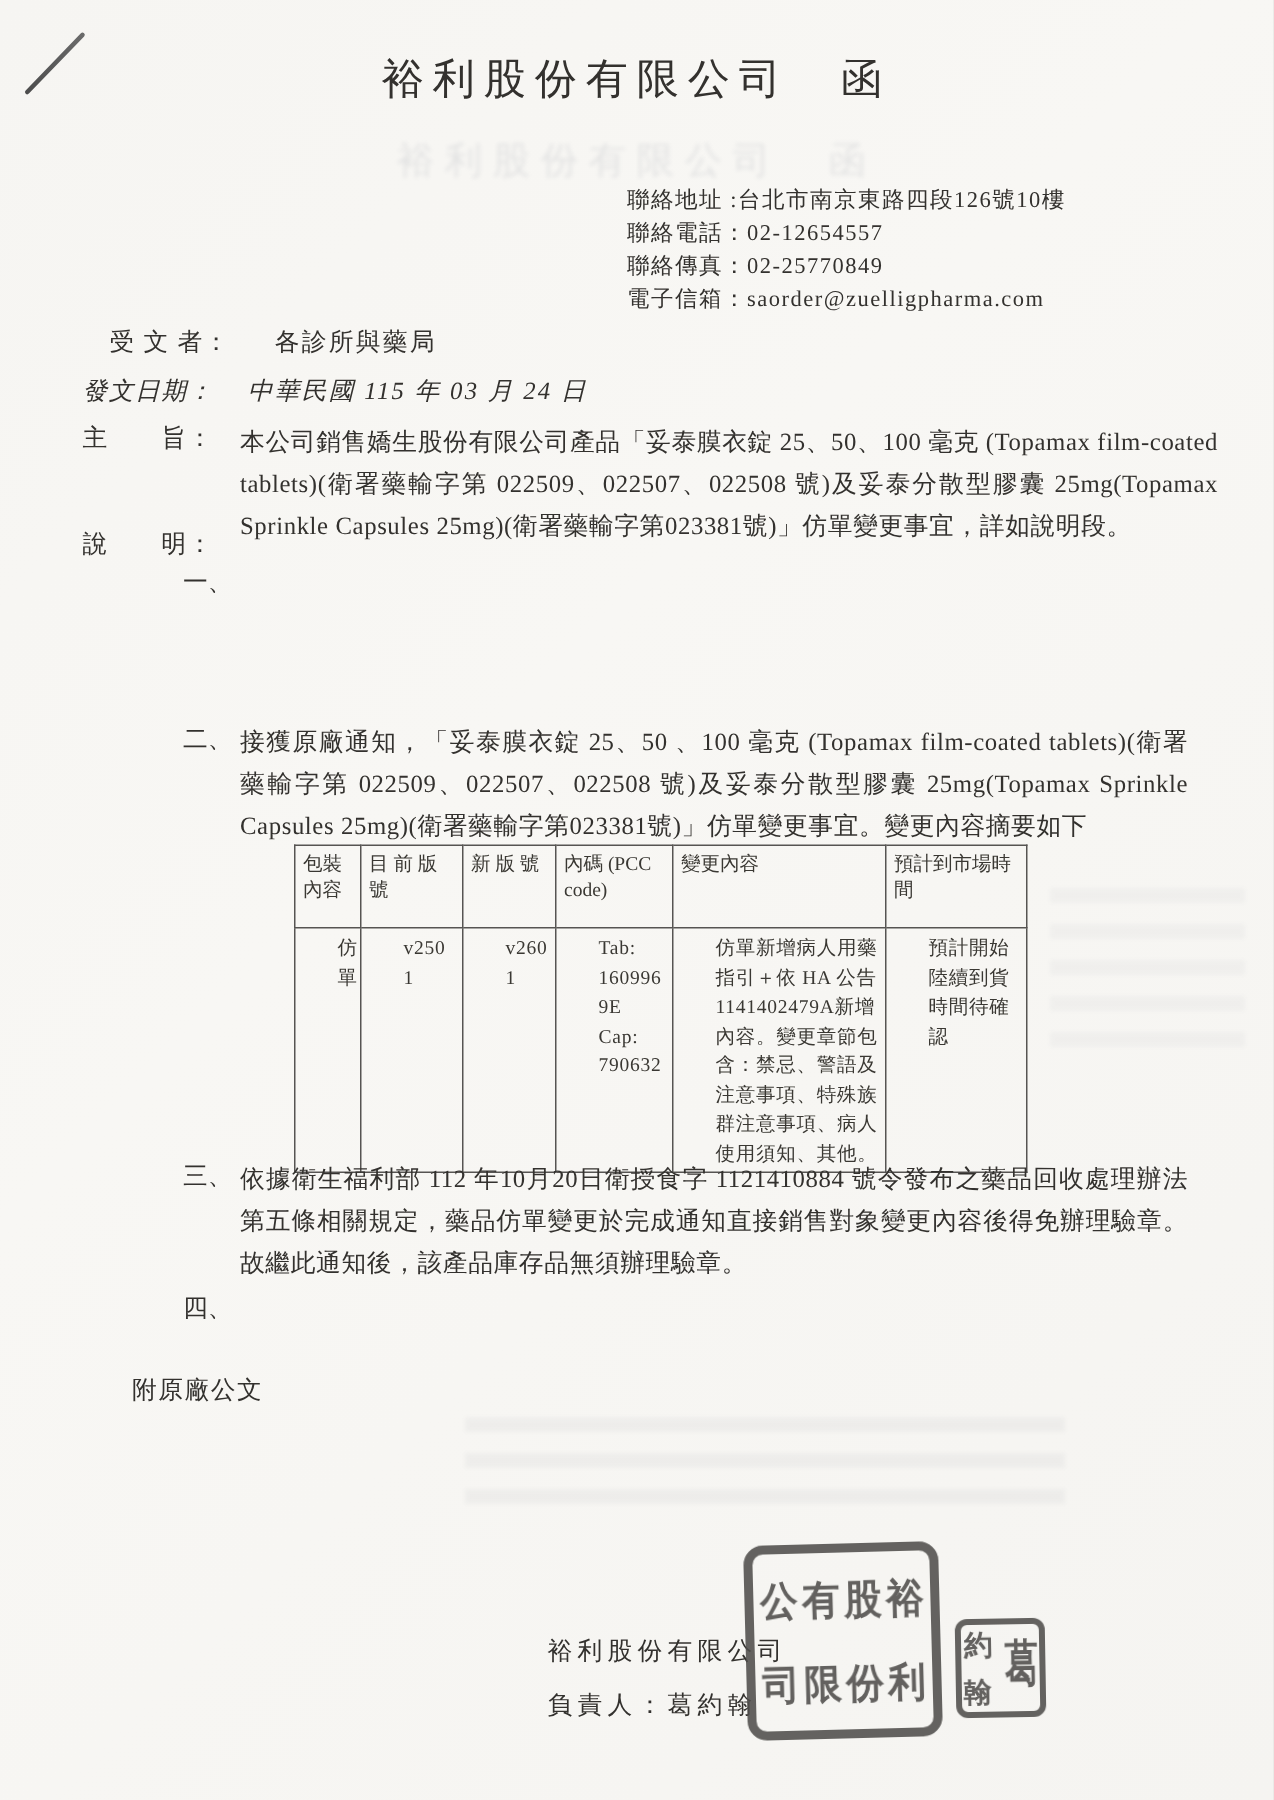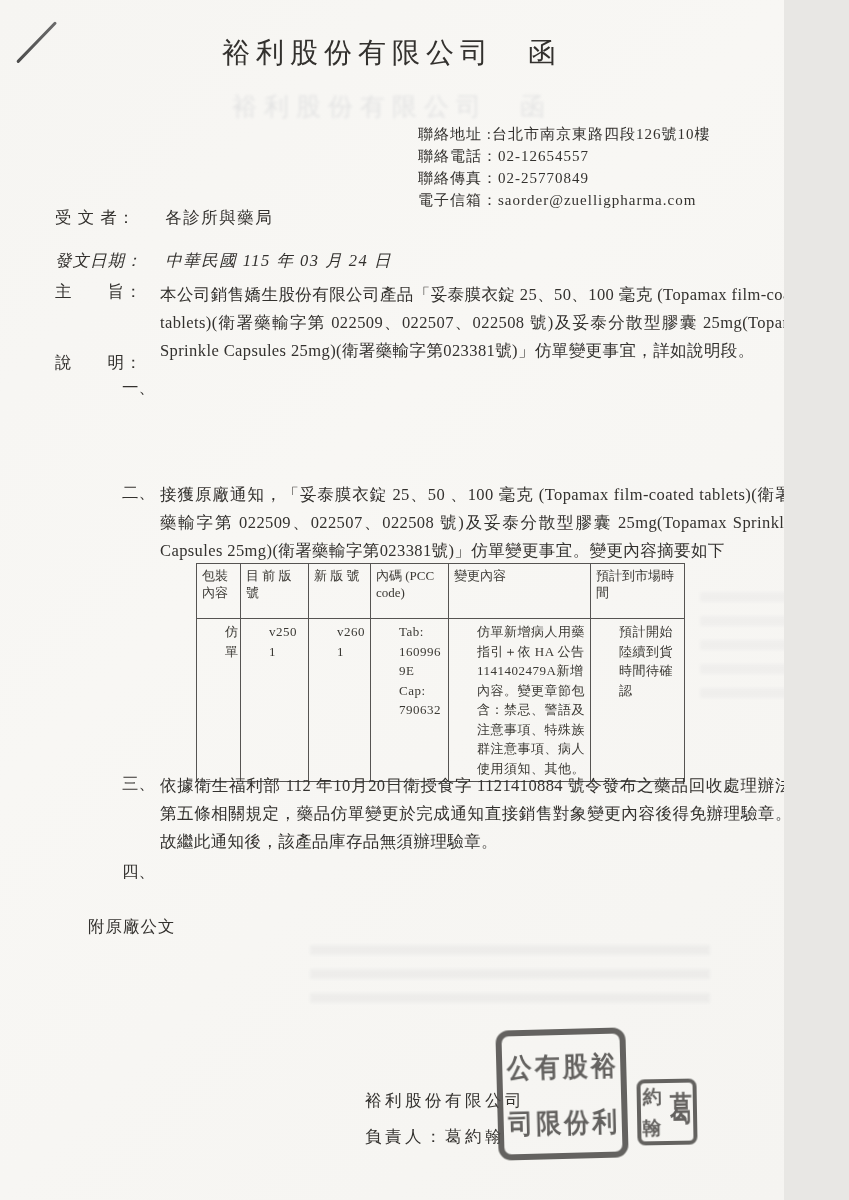--- a/index.html
+++ b/index.html
@@ -2,21 +2,21 @@
 <html><head>
 <meta charset="utf-8">
 <style>
   html,body{margin:0;padding:0;}
   body{
     width:849px;height:1200px;
     background:#e8e7e4;
     font-family:"Liberation Serif","DejaVu Serif",serif;
   }
   .page{
-    position:relative;width:784px;height:1200px;overflow:hidden;
+    position:relative;width:849px;height:1200px;overflow:hidden;
     background:linear-gradient(135deg,#f6f5f2 0%,#f8f7f4 40%,#f5f4f1 100%);
     color:#33312e;
   }
   
   .pen-line{
     position:absolute;left:17px;top:61px;width:56px;height:2.6px;
     background:linear-gradient(90deg,#4c4c4c,#6b6b6b);
     border-radius:2px;transform:rotate(-46deg);transform-origin:0 50%;
   }
   .ghost-title{
@@ -101,21 +101,21 @@
 
   <div class="doc-title">裕利股份有限公司　函</div>
 
   <div class="contact">
     <div>聯絡地址 :台北市南京東路四段126號10樓</div>
     <div>聯絡電話：02-12654557</div>
     <div>聯絡傳真：02-25770849</div>
     <div>電子信箱：saorder@zuelligpharma.com</div>
   </div>
 
-  <div class="field-row" style="top:207px;">
+  <div class="field-row" style="top:217px;margin-left:18px;">
     <span class="field-label">受 文 者：</span>
     <span class="field-value">各診所與藥局</span>
   </div>
 
   <div class="field-row" style="top:250px;font-style:italic;">
     <span class="field-label">發文日期：</span>
     <span class="field-value">中華民國 115 年 03 月 24 日</span>
   </div>
 
   <div class="field-row" style="top:281px;">

